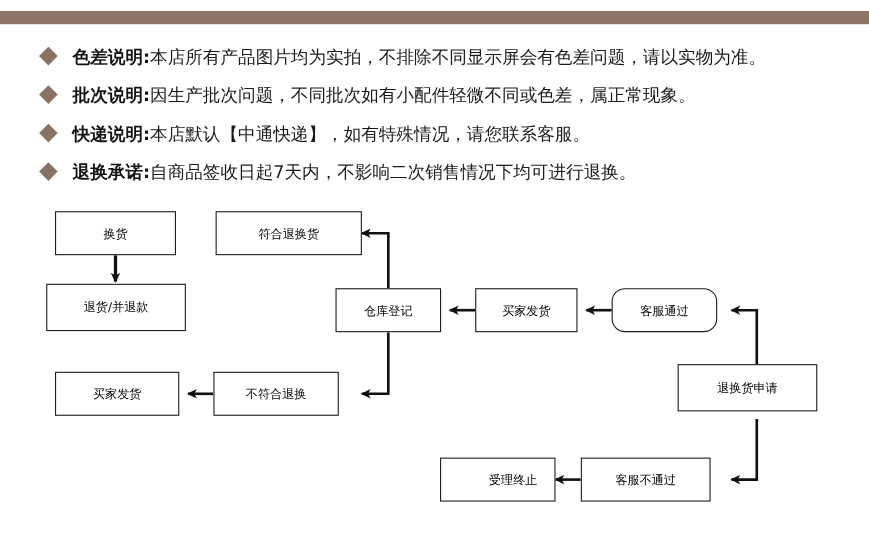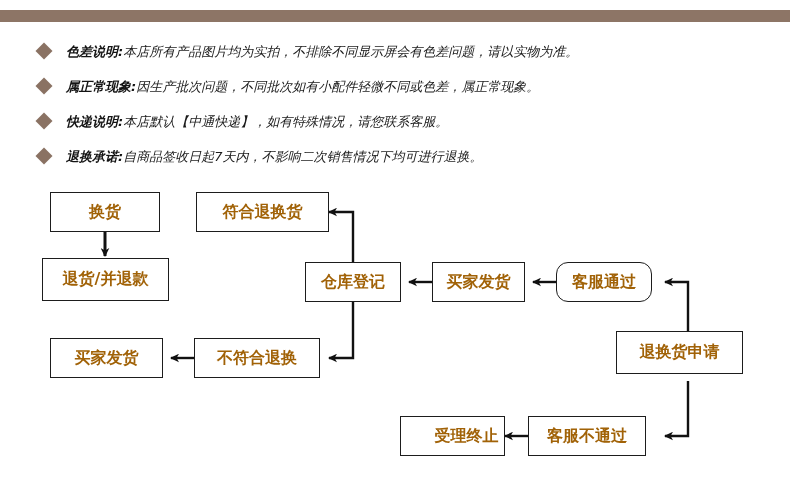--- a/index.html
+++ b/index.html
@@ -50,52 +50,50 @@
     top: 11px;
     width: 12px;
     height: 12px;
     background: #8a7263;
     transform: rotate(45deg);
   }
   .note-text {
     position: absolute;
     left: 66px;
     top: 0;
-    font-size: 13px;
+    font-size: 16px;
     color: #1a1a1a;
     letter-spacing: 0px;
-    font-style: italic;
   }
   .note-text .lbl {
     font-weight: bold;
     color: #141414;
   }
 
   
   .flow {
     position: absolute;
     left: 0;
     top: 0;
     width: 790px;
     height: 498px;
     pointer-events: none;
   }
   .node {
     position: absolute;
     box-sizing: border-box;
     border: 1.5px solid #1d1d1d;
     background: #ffffff;
-    color: #a16207;
-    font-size: 16px;
+    color: #000000;
+    font-size: 11px;
     display: flex;
     align-items: center;
     justify-content: center;
     white-space: nowrap;
     pointer-events: auto;
-    font-weight: bold;
   }
   .flow svg {
     position: absolute;
     left: 0;
     top: 0;
     width: 790px;
     height: 498px;
   }
 </style>
 </head>
@@ -107,21 +105,21 @@
 
   <div class="notes">
 
     <div class="note-row">
       <span class="diamond"></span>
       <span class="note-text"><span class="lbl">色差说明:</span><span>本店所有产品图片均为实拍，不排除不同显示屏会有色差问题，请以实物为准。</span></span>
     </div>
 
     <div class="note-row">
       <span class="diamond"></span>
-      <span class="note-text"><span class="lbl">属正常现象:</span><span>因生产批次问题，不同批次如有小配件轻微不同或色差，属正常现象。</span></span>
+      <span class="note-text"><span class="lbl">批次说明:</span><span>因生产批次问题，不同批次如有小配件轻微不同或色差，属正常现象。</span></span>
     </div>
 
     <div class="note-row">
       <span class="diamond"></span>
       <span class="note-text"><span class="lbl">快递说明:</span><span>本店默认【中通快递】，如有特殊情况，请您联系客服。</span></span>
     </div>
 
     <div class="note-row">
       <span class="diamond"></span>
       <span class="note-text"><span class="lbl">退换承诺:</span><span>自商品签收日起7天内，不影响二次销售情况下均可进行退换。</span></span>
@@ -164,21 +162,21 @@
     <div class="node" style="left:305px; top:262px; width:96px;  height:40px;">仓库登记</div>
 
     <div class="node" style="left:432px; top:262px; width:93px;  height:40px;">买家发货</div>
 
     <div class="node" style="left:556px; top:262px; width:96px;  height:40px;border-radius:12px;">客服通过</div>
 
     <div class="node" style="left:42px;  top:258px; width:127px; height:43px;">退货/并退款</div>
 
     <div class="node" style="left:50px;  top:338px; width:113px; height:40px;">买家发货</div>
 
-    <div class="node" style="left:194px; top:338px; width:126px; height:40px;">不符合退换</div>
+    <div class="node" style="left:194px; top:338px; width:114px; height:40px;">不符合退换</div>
 
     <div class="node" style="left:616px; top:331px; width:127px; height:43px;">退换货申请</div>
 
     <div class="node" style="left:400px; top:416px; width:105px; height:40px;padding-left:28px;">受理终止</div>
 
     <div class="node" style="left:528px; top:416px; width:118px; height:40px;">客服不通过</div>
 
   </div>
 
 </div>

